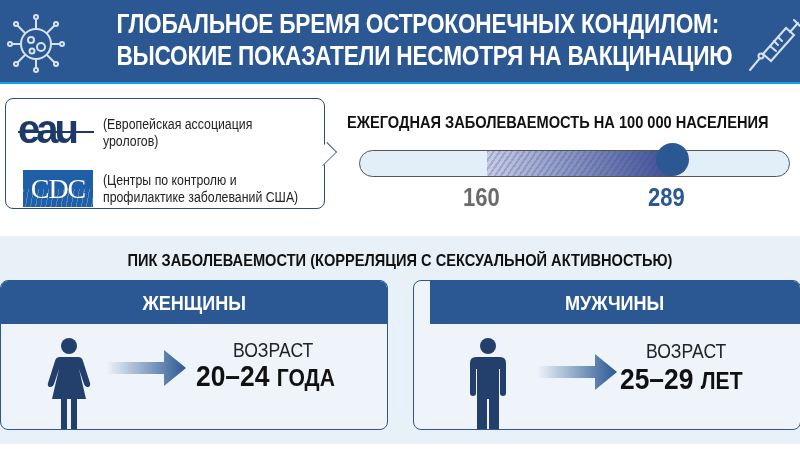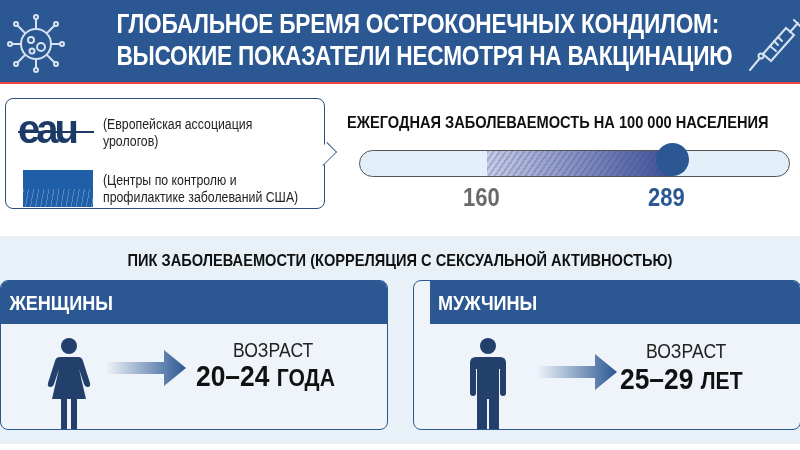--- a/index.html
+++ b/index.html
@@ -2,21 +2,21 @@
 <html><head>
   <meta charset="utf-8">
   <style>
     * { box-sizing: border-box; margin: 0; padding: 0; }
     html, body { width: 800px; height: 450px; overflow: hidden; background: #ffffff; }
     body { font-family: "Liberation Sans", "DejaVu Sans", sans-serif; position: relative; }
 
     .header {
       position: absolute; left: 0; top: 0; width: 800px; height: 84px;
       background: #2b5893;
-      border-bottom: 2px solid #ef4444;
+      border-bottom: 2px solid #0ea5e9;
     }
     .header .title {
       position: absolute; left: 62px; top: 8px; width: 680px;
       text-align: center; color: #ffffff;
       font-weight: bold; font-size: 27px; line-height: 32px;
       letter-spacing: -0.3px;
       transform: scaleX(0.84); transform-origin: center top;
       white-space: nowrap;
     }
     .header .virus { position: absolute; left: 4px; top: 10px; width: 64px; height: 64px; }
@@ -88,21 +88,21 @@
       transform: scaleX(0.86); transform-origin: center top;
     }
     .card {
       position: absolute; top: 44px; width: 388px; height: 150px;
       border: 1.5px solid #2b5893; border-radius: 8px; background: #eef4fa; overflow: hidden;
     }
     .card-women { left: 0; }
     .card-men { left: 413px; padding-left: 16px; }
     .card-head {
       height: 43px; background: #2b5893; color: #fff; font-weight: bold; font-size: 21px;
-      line-height: 43px; 
+      line-height: 43px; text-align: center;
     }
     .card-head span { display: inline-block; transform: scaleX(0.86); }
     .card .figure { position: absolute; left: 44px; top: 56px; width: 48px; height: 100px; }
     .card-men .figure { left: 50px; }
     .card .arrow { position: absolute; left: 105px; top: 69px; width: 80px; height: 36px; }
     .card-men .arrow { left: 123px; top: 73px; }
     .card .age-label {
       position: absolute; left: 232px; top: 58px; font-size: 20px; color: #222;
       transform: scaleX(0.88); transform-origin: left top; white-space: nowrap;
     }
@@ -163,20 +163,21 @@
   <svg class="eau-logo" viewBox="0 0 76 40">
     <text x="0" y="32" font-family="Liberation Sans, sans-serif" font-weight="bold" font-size="40" fill="#1d3a66" letter-spacing="-4">eau</text>
     <line x1="0" y1="21" x2="76" y2="21" stroke="#1d3a66" stroke-width="2"></line>
   </svg>
   <div class="src-text src-eau">
     <div>(Европейская ассоциация</div>
     <div>урологов)</div>
   </div>
   <div class="cdc-logo">
     <div class="rays"></div>
+    <span>CDC</span>
   </div>
   <div class="src-text src-cdc">
     <div>(Центры по контролю и</div>
     <div>профилактике заболеваний США)</div>
   </div>
 </div>
 
 <div class="incidence-title">ЕЖЕГОДНАЯ ЗАБОЛЕВАЕМОСТЬ НА 100 000 НАСЕЛЕНИЯ</div>
 <div class="bar-track">
   <div class="bar-range" id="bar-range" style="left: 127px; width: 186px;"></div>

